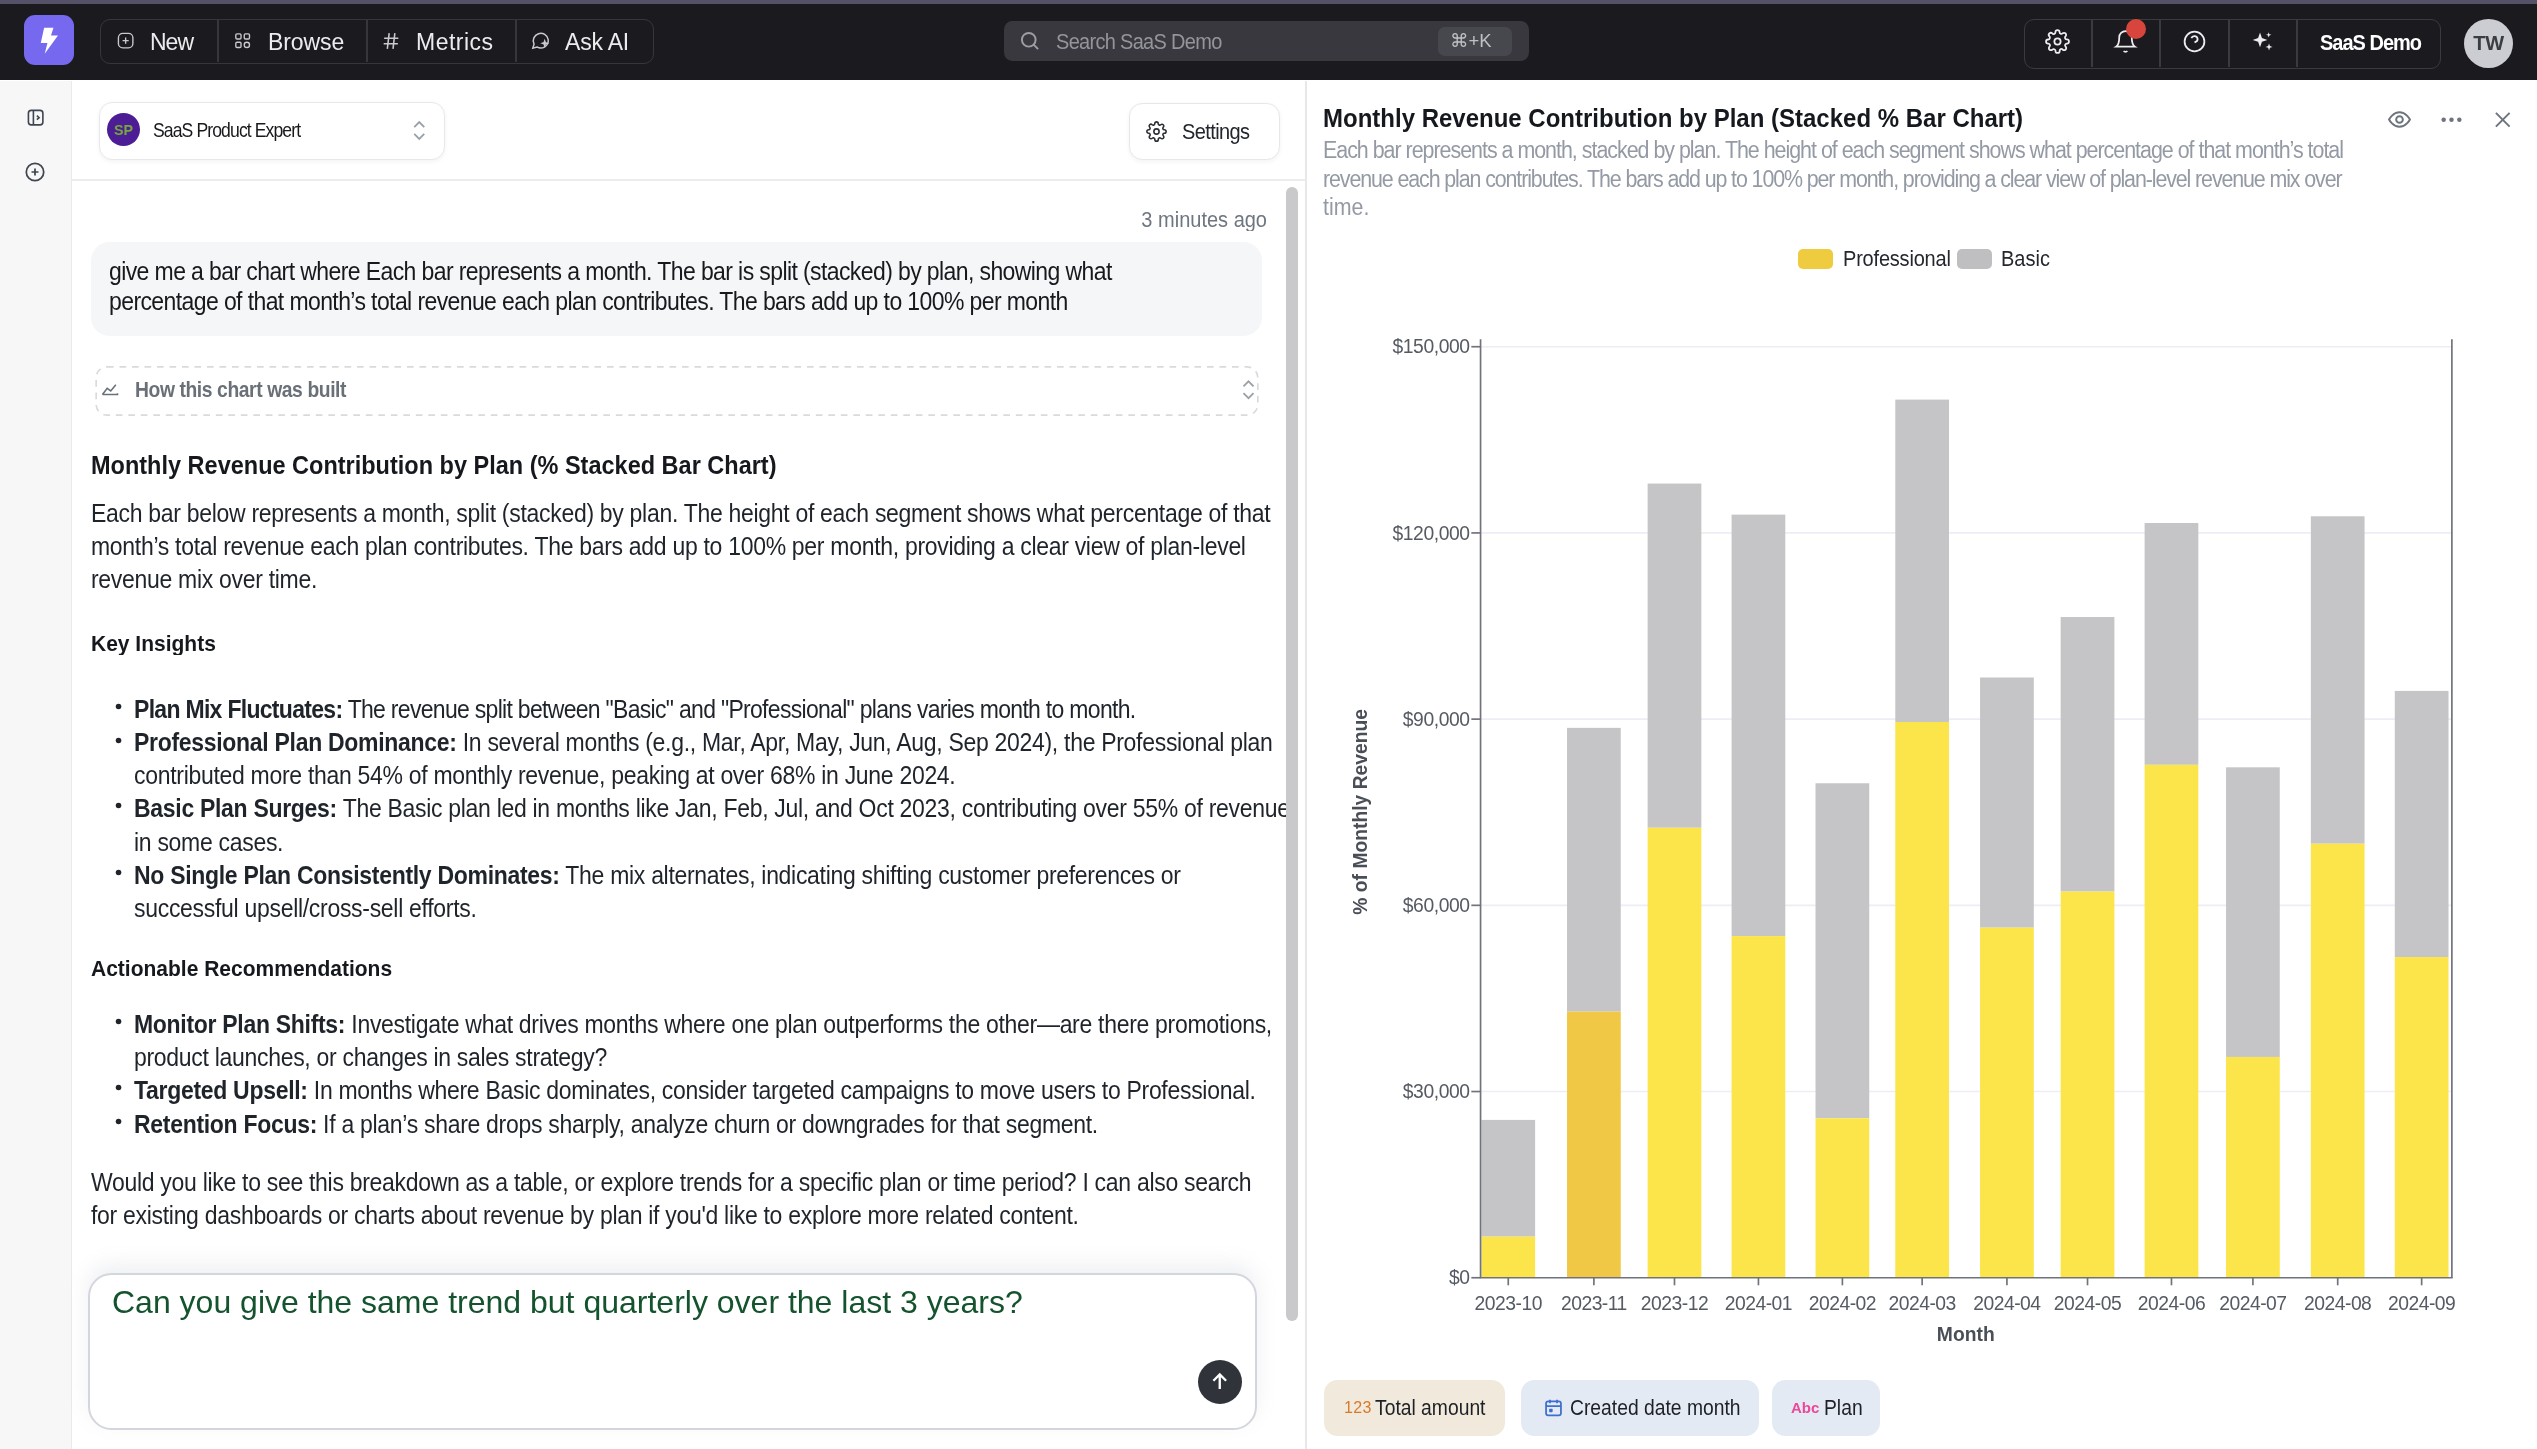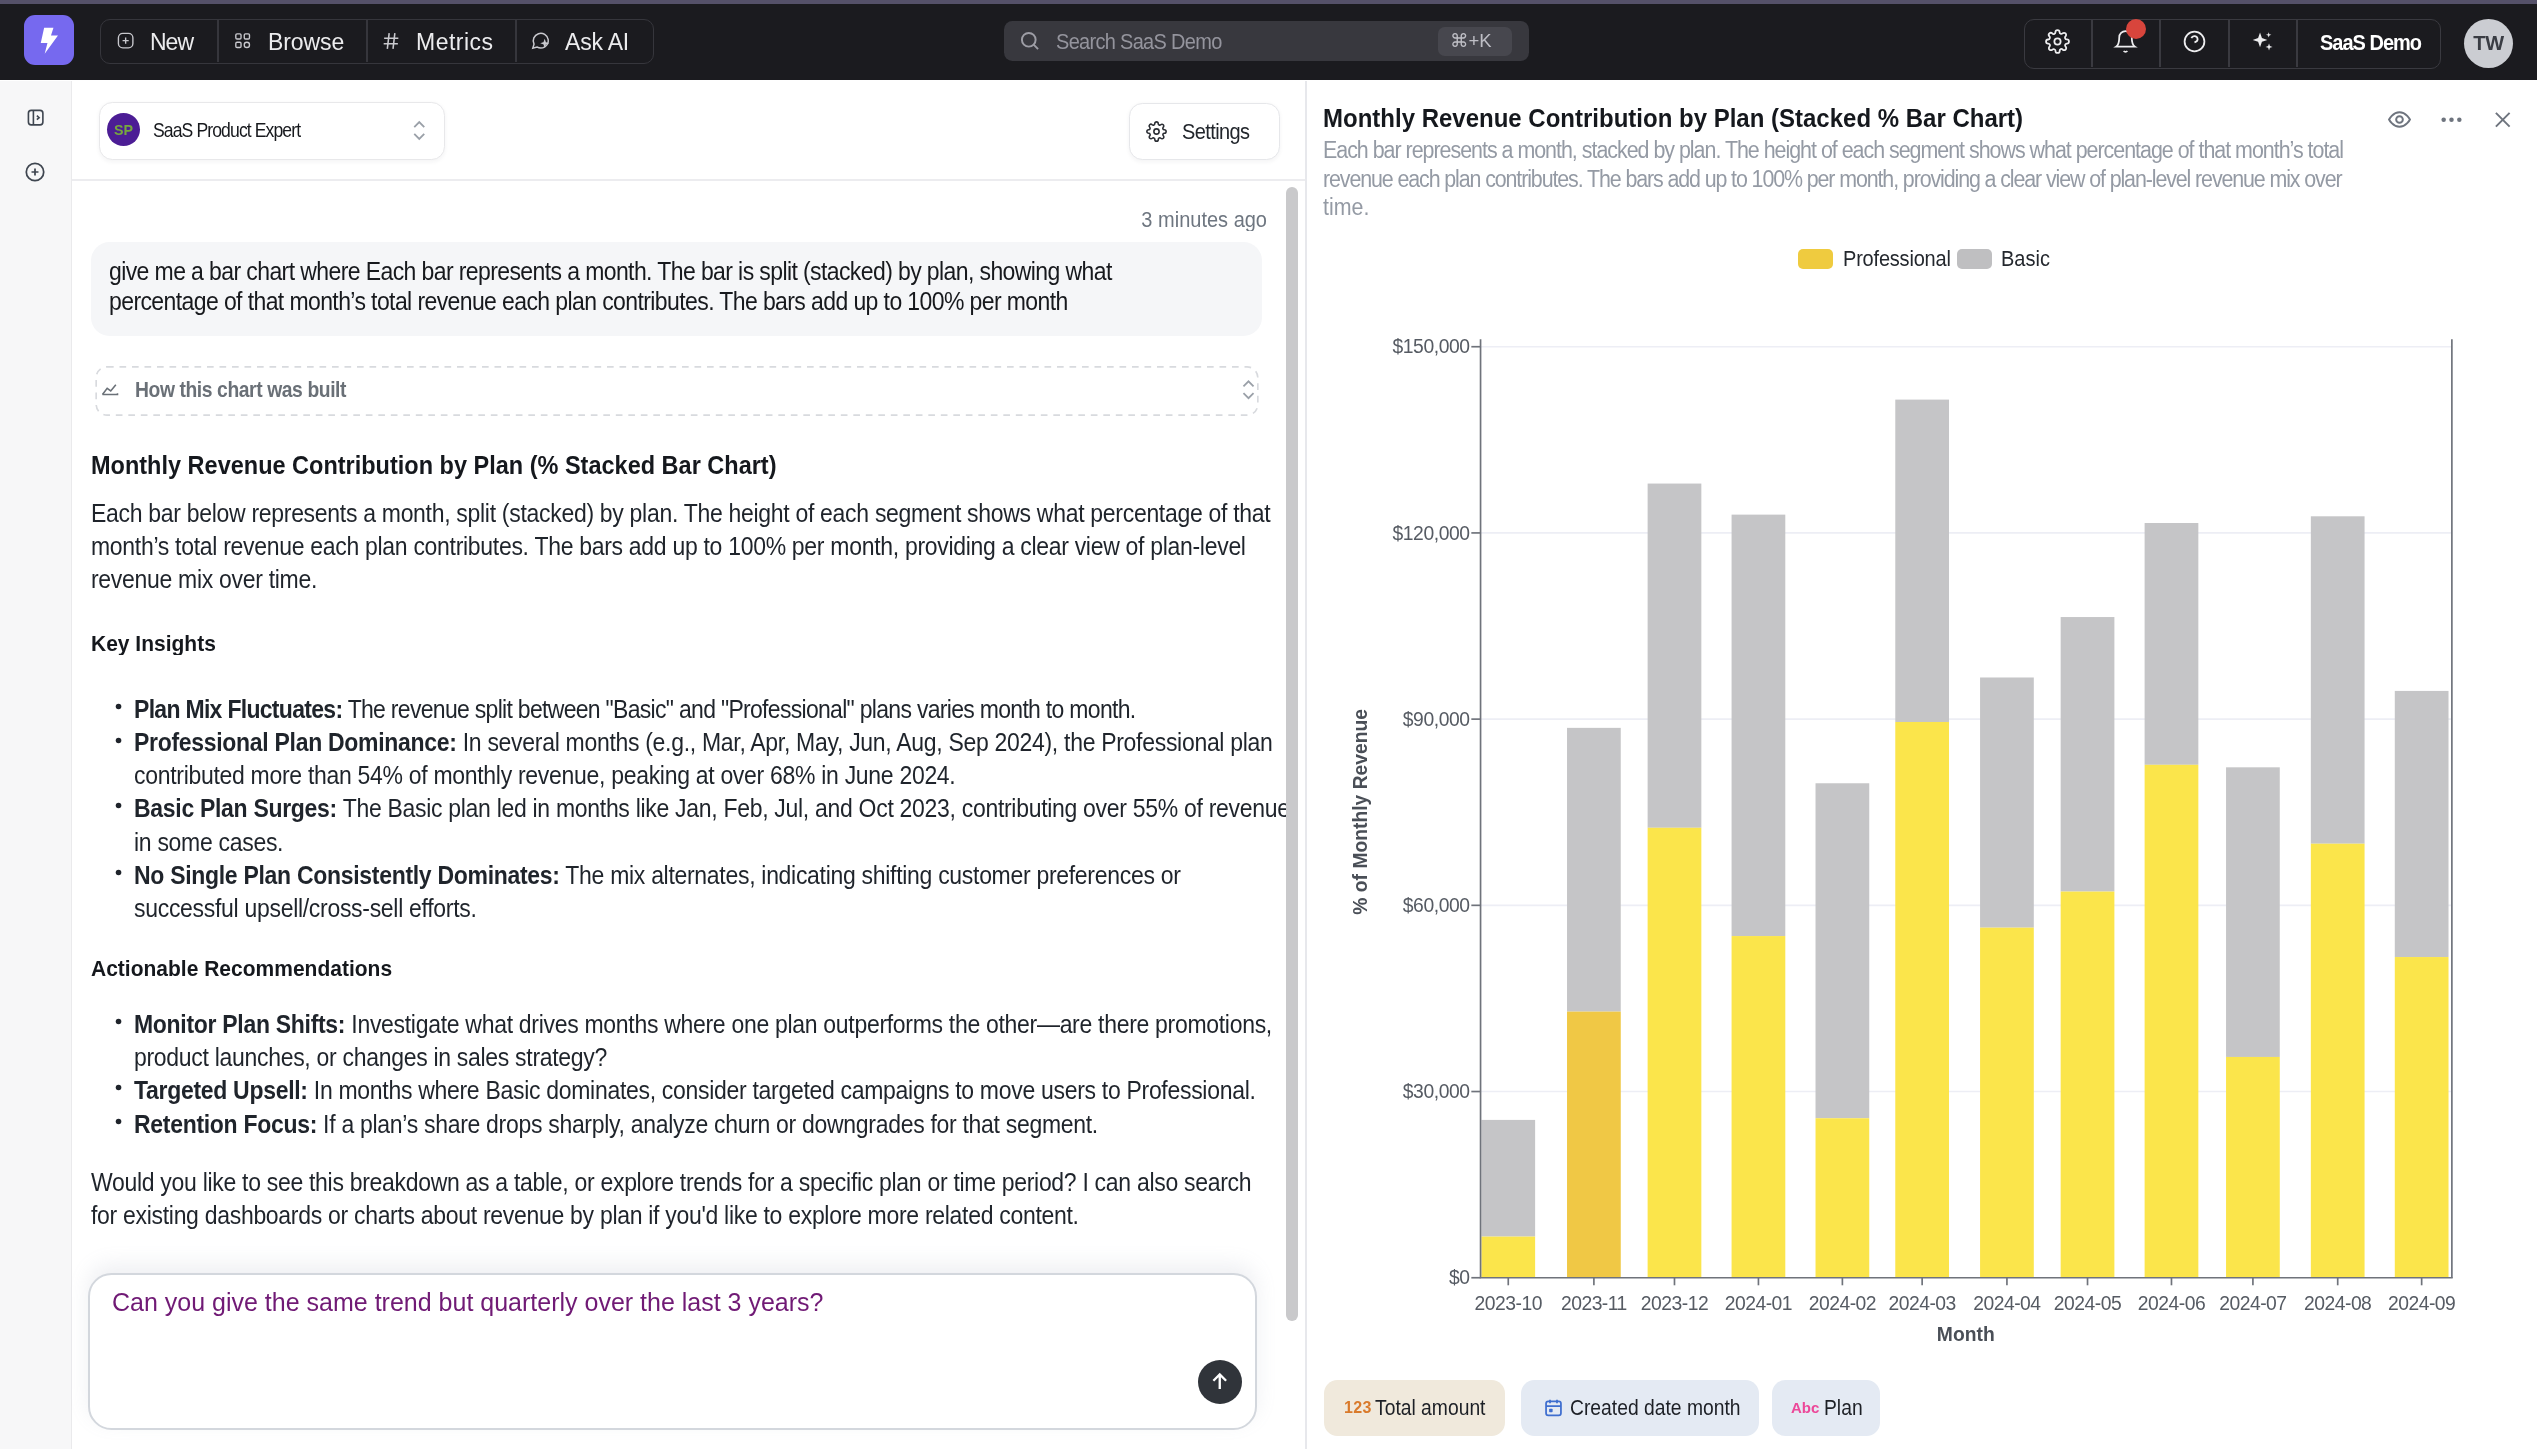--- a/index.html
+++ b/index.html
@@ -164,21 +164,21 @@
 <div class="a" style="left:114px;top:1017px;width:9.2px;height:9.2px;border-radius:50%;background:#1F242B;transform:scale(0.62)"></div>
 <div class="a" style="left:114px;top:1083px;width:9.2px;height:9.2px;border-radius:50%;background:#1F242B;transform:scale(0.62)"></div>
 <div class="a" style="left:114px;top:1117px;width:9.2px;height:9.2px;border-radius:50%;background:#1F242B;transform:scale(0.62)"></div>
 <div class="t" style="left:134px;top:1007px;font-size:23px;font-weight:normal;color:#1F242B;letter-spacing:-0.3px;transform:scaleY(1.09);line-height:34px;height:34px"><b>Monitor Plan Shifts:</b> Investigate what drives months where one plan outperforms the other—are there promotions,</div>
 <div class="t" style="left:134px;top:1040px;font-size:23px;font-weight:normal;color:#1F242B;letter-spacing:-0.3px;transform:scaleY(1.09);line-height:34px;height:34px">product launches, or changes in sales strategy?</div>
 <div class="t" style="left:134px;top:1073px;font-size:23px;font-weight:normal;color:#1F242B;letter-spacing:-0.3px;transform:scaleY(1.09);line-height:34px;height:34px"><b>Targeted Upsell:</b> In months where Basic dominates, consider targeted campaigns to move users to Professional.</div>
 <div class="t" style="left:134px;top:1107px;font-size:23px;font-weight:normal;color:#1F242B;letter-spacing:-0.3px;transform:scaleY(1.09);line-height:34px;height:34px"><b>Retention Focus:</b> If a plan’s share drops sharply, analyze churn or downgrades for that segment.</div>
 <div class="t" style="left:91px;top:1165px;font-size:23px;font-weight:normal;color:#1F242B;letter-spacing:-0.3px;transform:scaleY(1.09);line-height:34px;height:34px">Would you like to see this breakdown as a table, or explore trends for a specific plan or time period? I can also search</div>
 <div class="t" style="left:91px;top:1198px;font-size:23px;font-weight:normal;color:#1F242B;letter-spacing:-0.3px;transform:scaleY(1.09);line-height:34px;height:34px">for existing dashboards or charts about revenue by plan if you'd like to explore more related content.</div>
 <div class="a" style="left:88px;top:1273px;width:1169px;height:157px;border:2.5px solid #D3D7DD;border-radius:23.5px;background:#fff;box-shadow:0 -8.4px 20px rgba(140,150,170,0.14)"></div>
-<div class="t" style="left:112px;top:1285px;font-size:25px;font-weight:normal;color:#701a75;line-height:34px;height:34px">Can you give the same trend but quarterly over the last 3 years?</div>
+<div class="t" style="left:112px;top:1285px;font-size:32px;font-weight:normal;color:#14532d;line-height:34px;height:34px">Can you give the same trend but quarterly over the last 3 years?</div>
 <div class="a" style="left:1198px;top:1360px;width:44px;height:44px;border-radius:50%;background:#30343A;display:flex;align-items:center;justify-content:center">
       <svg width="23.5" height="23.5" viewBox="0 0 24 24" fill="none" stroke="#fff" stroke-width="2.4">
         <path d="M12 19.5v-15M5.5 11 12 4.5l6.5 6.5"></path>
       </svg>
     </div>
 <div class="a" style="left:1286px;top:187px;width:11.8px;height:1134px;background:#C9C9CB;border-radius:5.9px"></div>
 <div class="a" style="left:1305px;top:81px;width:1.7px;height:1369px;background:#E7E8EC"></div>
 <div class="t" style="left:1323px;top:102px;font-size:24px;font-weight:bold;color:#15181D;transform:scaleY(1.05);line-height:34px;height:34px">Monthly Revenue Contribution by Plan (Stacked % Bar Chart)</div>
 <div class="t" style="left:1323px;top:136px;font-size:21.4px;font-weight:normal;color:#949AA4;letter-spacing:-1px;transform:scaleY(1.1);line-height:28.5px;height:28.5px">Each bar represents a month, stacked by plan. The height of each segment shows what percentage of that month’s total</div>
 <div class="t" style="left:1323px;top:165px;font-size:21.4px;font-weight:normal;color:#949AA4;letter-spacing:-1.1px;transform:scaleY(1.1);line-height:28.5px;height:28.5px">revenue each plan contributes. The bars add up to 100% per month, providing a clear view of plan-level revenue mix over</div>
@@ -271,21 +271,21 @@
       <line x1="2683.0" y1="1522" x2="2683.0" y2="1531" stroke="#6F737B" stroke-width="2"></line>
       <text x="2683.0" y="1561" text-anchor="middle" font-size="23" letter-spacing="-0.6" fill="#565B63">2024-07</text>
       <line x1="2784.0" y1="1522" x2="2784.0" y2="1531" stroke="#6F737B" stroke-width="2"></line>
       <text x="2784.0" y="1561" text-anchor="middle" font-size="23" letter-spacing="-0.6" fill="#565B63">2024-08</text>
       <line x1="2884.0" y1="1522" x2="2884.0" y2="1531" stroke="#6F737B" stroke-width="2"></line>
       <text x="2884.0" y="1561" text-anchor="middle" font-size="23" letter-spacing="-0.6" fill="#565B63">2024-09</text>
       <text x="1628" y="967" text-anchor="middle" font-size="23" font-weight="bold" fill="#4A4F57" transform="rotate(-90 1628 967)">% of Monthly Revenue</text>
       <text x="2341" y="1597" text-anchor="middle" font-size="23" font-weight="bold" fill="#4A4F57">Month</text>
     </svg>
 <div class="a" style="left:1324px;top:1380px;width:181px;height:56px;border-radius:13.4px;background:#F0E9DC"></div>
-<div class="t" style="left:1344px;top:1391px;font-size:16px;font-weight:normal;color:#D97A2B;line-height:34px;height:34px"><span style="color:#D97A2B;font-weight:bold;font-size:16px;letter-spacing:0.4px">123</span></div>
+<div class="t" style="left:1344px;top:1391px;font-size:16px;font-weight:normal;color:#D97A2B;line-height:34px;height:34px"><span style="color:#D97A2B;font-weight:normal;font-size:16px;letter-spacing:0.4px">123</span></div>
 <div class="t" style="left:1375px;top:1391px;font-size:19.3px;font-weight:normal;color:#1D2026;transform:scaleY(1.1);line-height:34px;height:34px">Total amount</div>
 <div class="a" style="left:1521px;top:1380px;width:238px;height:56px;border-radius:13.4px;background:#E4EAF3"></div>
 <svg class="a" style="left:1543px;top:1397px" width="21" height="21" viewBox="0 0 24 24">
       <g fill="none" stroke="#3E6ECF" stroke-width="2">
         <rect x="3.5" y="5" width="17" height="16" rx="2.5"></rect>
         <path d="M8 3v4M16 3v4M3.5 10.5h17"></path>
         <rect x="7" y="13.5" width="4" height="4" rx="0.8" fill="#3E6ECF" stroke="none"></rect>
       </g>
     </svg>
 <div class="t" style="left:1570px;top:1391px;font-size:19.3px;font-weight:normal;color:#1D2026;transform:scaleY(1.1);line-height:34px;height:34px">Created date month</div>

